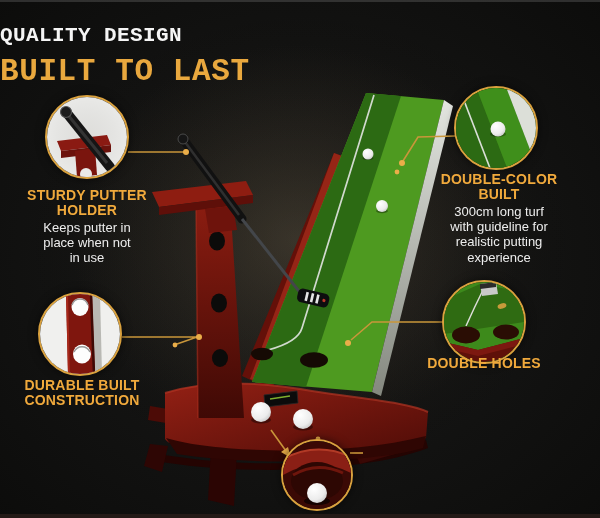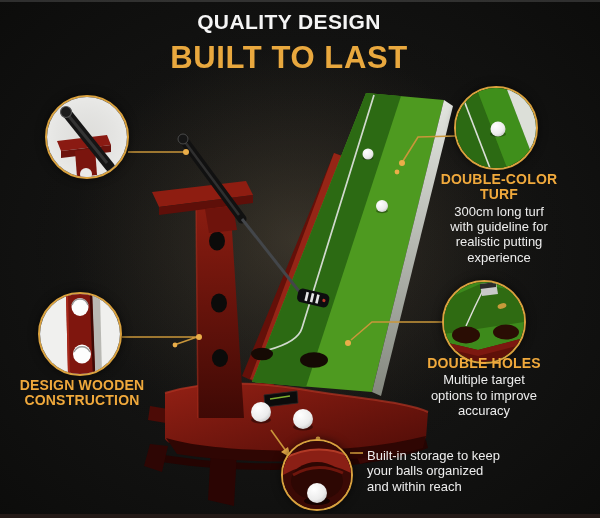--- a/index.html
+++ b/index.html
@@ -5,21 +5,21 @@
   html,body{margin:0;padding:0;background:#000;}
   .stage{
     position:relative;width:600px;height:518px;overflow:hidden;
     font-family:"Liberation Sans",sans-serif;
     background:
       radial-gradient(ellipse 320px 280px at 295px 240px, rgba(74,66,52,0.38), rgba(0,0,0,0) 70%),
       radial-gradient(ellipse 460px 400px at 300px 260px, #1c1b19 0%, #121211 55%, #0b0b0a 100%);
   }
   .edge-top{position:absolute;left:0;top:0;width:600px;height:2px;background:rgba(150,150,150,0.25);}
   .edge-bottom{position:absolute;left:0;bottom:0;width:600px;height:4px;background:#241a17;}
-  .hdr{position:absolute;left:0;top:10px;width:578px;text-align:center;}
+  .hdr{position:absolute;left:0;top:24px;width:578px;text-align:left;font-family:Liberation Mono, monospace;}
   .hdr-top{color:#f5f5f5;font-size:21px;font-weight:700;letter-spacing:0.4px;line-height:1.1;}
   .hdr-main{color:#E9A83E;font-size:31px;font-weight:700;letter-spacing:0.6px;line-height:1.05;margin-top:9px;}
   .product-svg{position:absolute;left:0;top:0;}
   .circle{
     position:absolute;border-radius:50%;border:2px solid #D9A13E;
     overflow:hidden;box-sizing:border-box;background:#111;
     box-shadow:0 0 10px rgba(0,0,0,0.6);
   }
   .circle svg{display:block;}
   .c-putter{left:45px;top:95px;width:84px;height:84px;}
@@ -221,42 +221,43 @@
       <rect width="68" height="68" fill="#3a0905"></rect>
       <path d="M0,18 Q34,0 68,16 L68,32 Q34,14 0,34 Z" fill="#8a1f15"></path>
       <path d="M0,18 Q34,0 68,16" stroke="#b23a26" stroke-width="2" fill="none"></path>
       <ellipse cx="34" cy="40" rx="26" ry="19" fill="#2d0703"></ellipse>
       <path d="M10,34 Q34,20 60,32" stroke="#6e150c" stroke-width="3" fill="none"></path>
       <ellipse cx="34" cy="60" rx="13" ry="4" fill="#160201"></ellipse>
       <circle cx="34" cy="52" r="10" fill="url(#ball)"></circle>
     </svg>
   </div>
 
+  <div class="callout cl-putter tc">
+    <div class="co-h">STURDY PUTTER
+HOLDER</div>
+    <div class="co-b">Keeps putter in
+place when not
+in use</div>
+  </div>
 
   <div class="callout cl-wood tc">
-    <div class="co-h">DESIGN WOODEN
+    <div class="co-h">DURABLE BUILT
 CONSTRUCTION</div>
   </div>
 
   <div class="callout cl-turf tc">
-    <div class="co-h">DOUBLE-COLOR TURF</div>
+    <div class="co-h">DOUBLE-COLOR BUILT</div>
     <div class="co-b">300cm long turf
 with guideline for
 realistic putting
 experience</div>
   </div>
 
   <div class="callout cl-holes tc">
     <div class="co-h">DOUBLE HOLES</div>
-    <div class="co-b">Multiple target
-options to improve
-accuracy</div>
   </div>
 
   <div class="callout cl-ball">
-    <div class="co-b">Built-in storage to keep
-your balls organized
-and within reach</div>
   </div>
 
   <div class="edge-top"></div>
   <div class="edge-bottom"></div>
 </div>
 
 </body></html>

